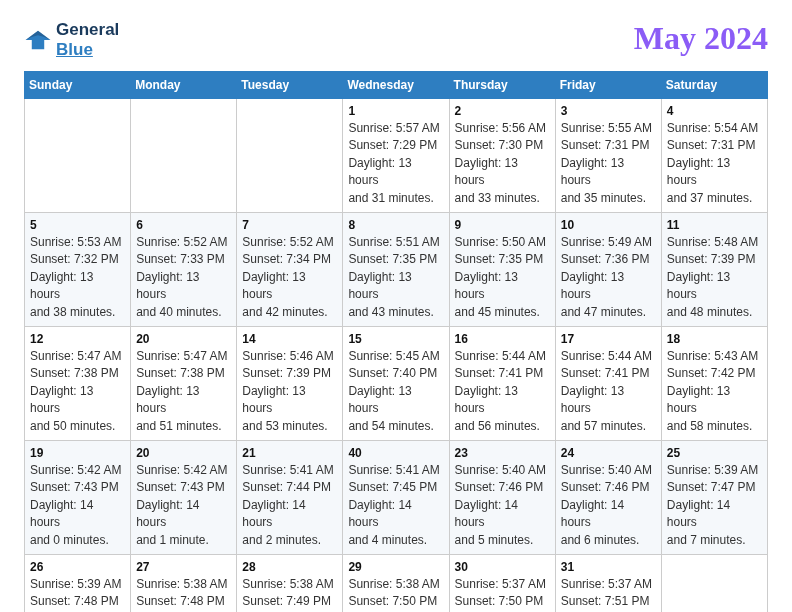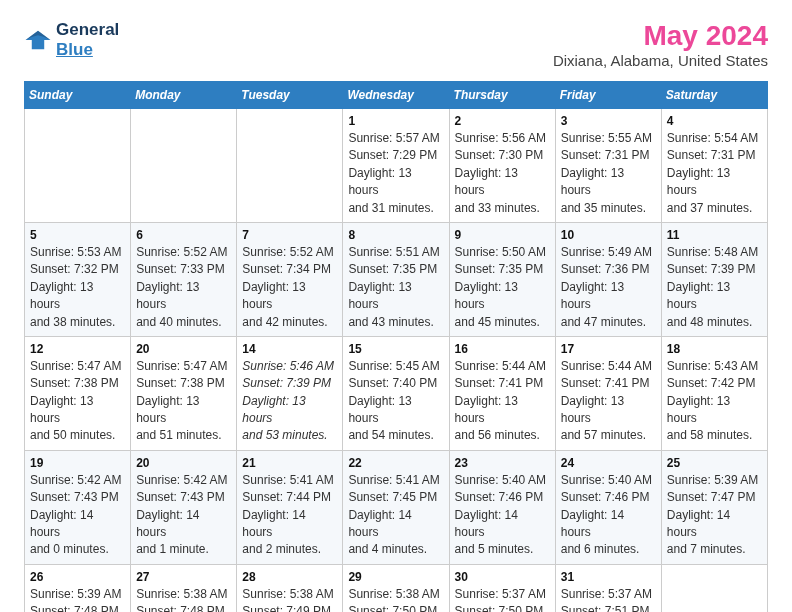--- a/index.html
+++ b/index.html
@@ -22,42 +22,42 @@
       gap: 4px;
     }
     .logo-icon {
       width: 28px;
       height: 22px;
     }
     .title-area {
       text-align: right;
     }
     .month-title {
-      font-size: 28px;
+      font-size: 32px;
       font-weight: bold;
-      color: #ec4899;
+      color: #8b5cf6;
+      font-family: Liberation Serif, serif;
     }
     .location-title {
       font-size: 15px;
       color: #444;
     }
     .calendar-table {
       width: 100%;
       border-collapse: collapse;
       table-layout: fixed;
     }
     .calendar-table thead tr th {
       background-color: #2e7ec1;
       color: #fff;
       font-size: 12px;
       font-weight: bold;
       padding: 6px 4px;
       text-align: left;
       border: 1px solid #2e7ec1;
-      font-style: italic;
     }
     .calendar-table tbody tr td {
       border: 1px solid #ccc;
       vertical-align: top;
       padding: 5px 5px 5px 5px;
       font-size: 10.5px;
       color: #222;
       min-height: 80px;
       height: 85px;
       background: #fff;
@@ -90,21 +90,20 @@
       <polygon points="18,2 34,14 26,14 26,26 10,26 10,14 2,14" fill="#2e7ec1"></polygon>
       <polygon points="18,2 34,14 26,10 18,8 10,10 2,14" fill="#1a3a5c" opacity="0.4"></polygon>
     </svg>
     <div>
       <div style="font-size:17px;font-weight:bold;color:#1a3a5c;line-height:1.15;">General</div>
       <div style="font-size:17px;font-weight:bold;color:#2e7ec1;line-height:1.15;text-decoration:underline;">Blue</div>
     </div>
   </div>
   <div class="title-area">
     <div class="month-title">May 2024</div>
-    <div class="location-title">Dixiana, Alabama, United States</div>
   </div>
 </div>
 
 <table class="calendar-table">
   <thead>
     <tr>
     <th>Sunday</th>
         <th>Monday</th>
         <th>Tuesday</th>
         <th>Wednesday</th>
@@ -208,21 +207,21 @@
         </td>
         <td>
           <div class="day-number">20</div>
           <div class="cell-text" style="white-space: pre-line;">Sunrise: 5:47 AM
 Sunset: 7:38 PM
 Daylight: 13 hours
 and 51 minutes.</div>
         </td>
         <td>
           <div class="day-number">14</div>
-          <div class="cell-text" style="white-space: pre-line; font-style: italic;">Sunrise: 5:46 AM
+          <div class="cell-text" style="white-space: pre-line;">Sunrise: 5:46 AM
 Sunset: 7:39 PM
 Daylight: 13 hours
 and 53 minutes.</div>
         </td>
         <td>
           <div class="day-number">15</div>
           <div class="cell-text" style="white-space: pre-line;">Sunrise: 5:45 AM
 Sunset: 7:40 PM
 Daylight: 13 hours
 and 54 minutes.</div>
@@ -265,21 +264,21 @@
 and 1 minute.</div>
         </td>
         <td>
           <div class="day-number">21</div>
           <div class="cell-text" style="white-space: pre-line;">Sunrise: 5:41 AM
 Sunset: 7:44 PM
 Daylight: 14 hours
 and 2 minutes.</div>
         </td>
         <td>
-          <div class="day-number">22</div>
+          <div class="day-number">40</div>
           <div class="cell-text" style="white-space: pre-line;">Sunrise: 5:41 AM
 Sunset: 7:45 PM
 Daylight: 14 hours
 and 4 minutes.</div>
         </td>
         <td>
           <div class="day-number">23</div>
           <div class="cell-text" style="white-space: pre-line;">Sunrise: 5:40 AM
 Sunset: 7:46 PM
 Daylight: 14 hours

